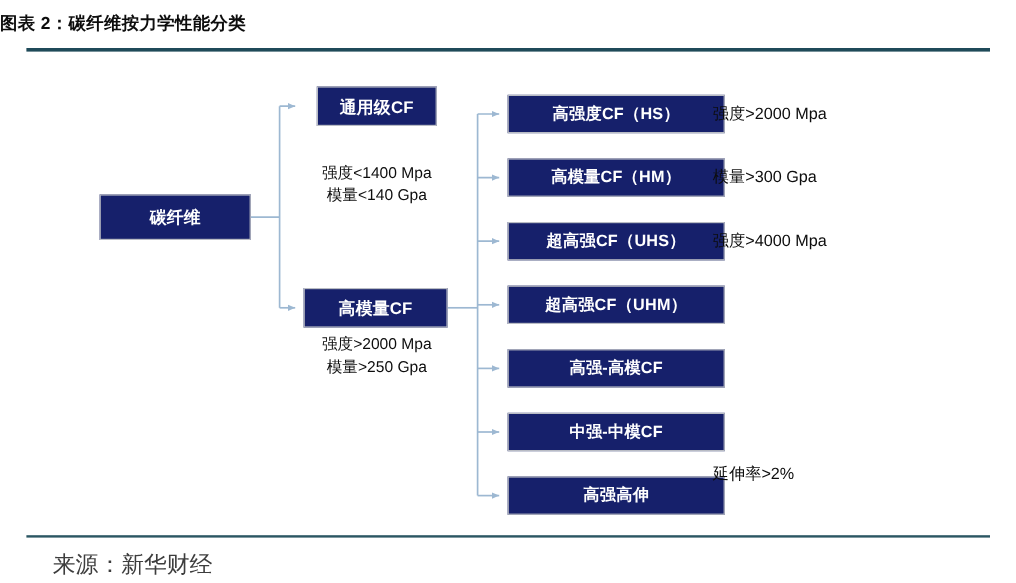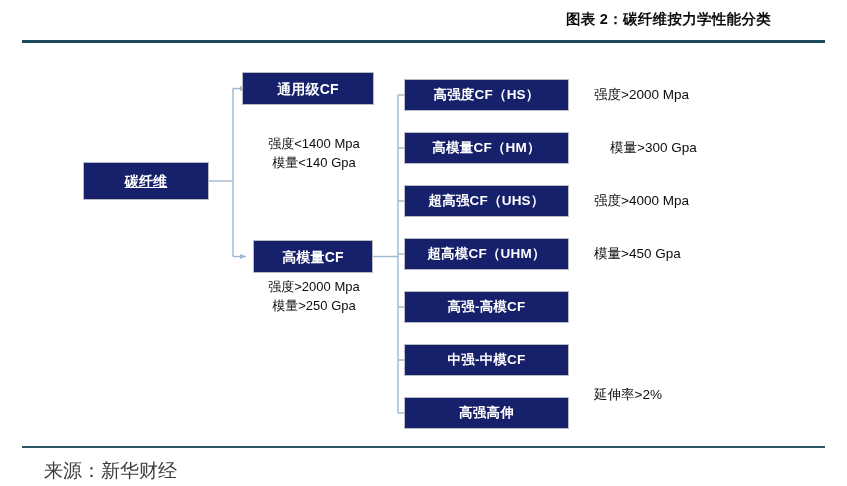--- a/index.html
+++ b/index.html
@@ -18,21 +18,21 @@
     position: absolute;
     inset: 0;
   }
 
   
   .fig-title {
     position: absolute;
     left: 0;
     top: 10px;
     width: 771px;
-    text-align: right;
+    text-align: left;
     font-size: 14.5px;
     font-weight: bold;
     color: #0d0d0d;
     letter-spacing: 0.3px;
     white-space: nowrap;
   }
   .rule-top {
     position: absolute;
     left: 22px;
     top: 40px;
@@ -84,27 +84,27 @@
     color: #ffffff;
     display: flex;
     align-items: center;
     justify-content: center;
     font-size: 14px;
     font-weight: bold;
     letter-spacing: 0.2px;
     white-space: nowrap;
     line-height: 1;
   }
-  .node.root  { left: 83px;  top: 114px; width: 126px; height: 38px; text-decoration: underline; }
-  .node.lvl2a { left: 242px; top: 24px;  width: 132px; height: 33px; }
+  .node.root  { left: 83px;  top: 114px; width: 126px; height: 38px; }
+  .node.lvl2a { left: 264px; top: 24px;  width: 100px; height: 33px; }
   .node.lvl2b { left: 253px; top: 192px; width: 120px; height: 33px; }
 
   .leaf {
-    left: 404px;
-    width: 165px;
+    left: 423px;
+    width: 181px;
     height: 32px;
     font-size: 13.5px;
   }
   .leaf.r0 { top: 31px; }
   .leaf.r1 { top: 84px; }
   .leaf.r2 { top: 137px; text-align: right; }
   .leaf.r3 { top: 190px; }
   .leaf.r4 { top: 243px; }
   .leaf.r5 { top: 296px; text-align: right; }
   .leaf.r6 { top: 349px; }
@@ -128,21 +128,21 @@
     left: 594px;
     width: 190px;
     height: 32px;
     display: flex;
     align-items: center;
     font-size: 13.5px;
     color: #0d0d0d;
     white-space: nowrap;
   }
   .cap-side.r0 { top: 31px; }
-  .cap-side.r1 { top: 84px; margin-left: 16px; }
+  .cap-side.r1 { top: 84px; }
   .cap-side.r2 { top: 137px; }
   .cap-side.r3 { top: 190px; }
   .cap-side.r6 { top: 331px; text-align: center; }
 </style>
 </head>
 <body>
 
 <div id="figure-root">
 
   <div class="fig-title">图表 2：碳纤维按力学性能分类</div>
@@ -199,23 +199,22 @@
       <span>高模量CF（HM）</span>
     </div>
     <div class="cap-side r1">模量&gt;300 Gpa</div>
 
     <div class="node leaf r2">
       <span>超高强CF（UHS）</span>
     </div>
     <div class="cap-side r2">强度&gt;4000 Mpa</div>
 
     <div class="node leaf r3">
-      <span>超高模CF（UHM）</span>
-    </div>
-    <div class="cap-side r3">模量&gt;450 Gpa</div>
+      <span>超高强CF（UHM）</span>
+    </div>
 
     <div class="node leaf r4">
       <span>高强-高模CF</span>
     </div>
 
     <div class="node leaf r5">
       <span>中强-中模CF</span>
     </div>
 
     <div class="node leaf r6">

